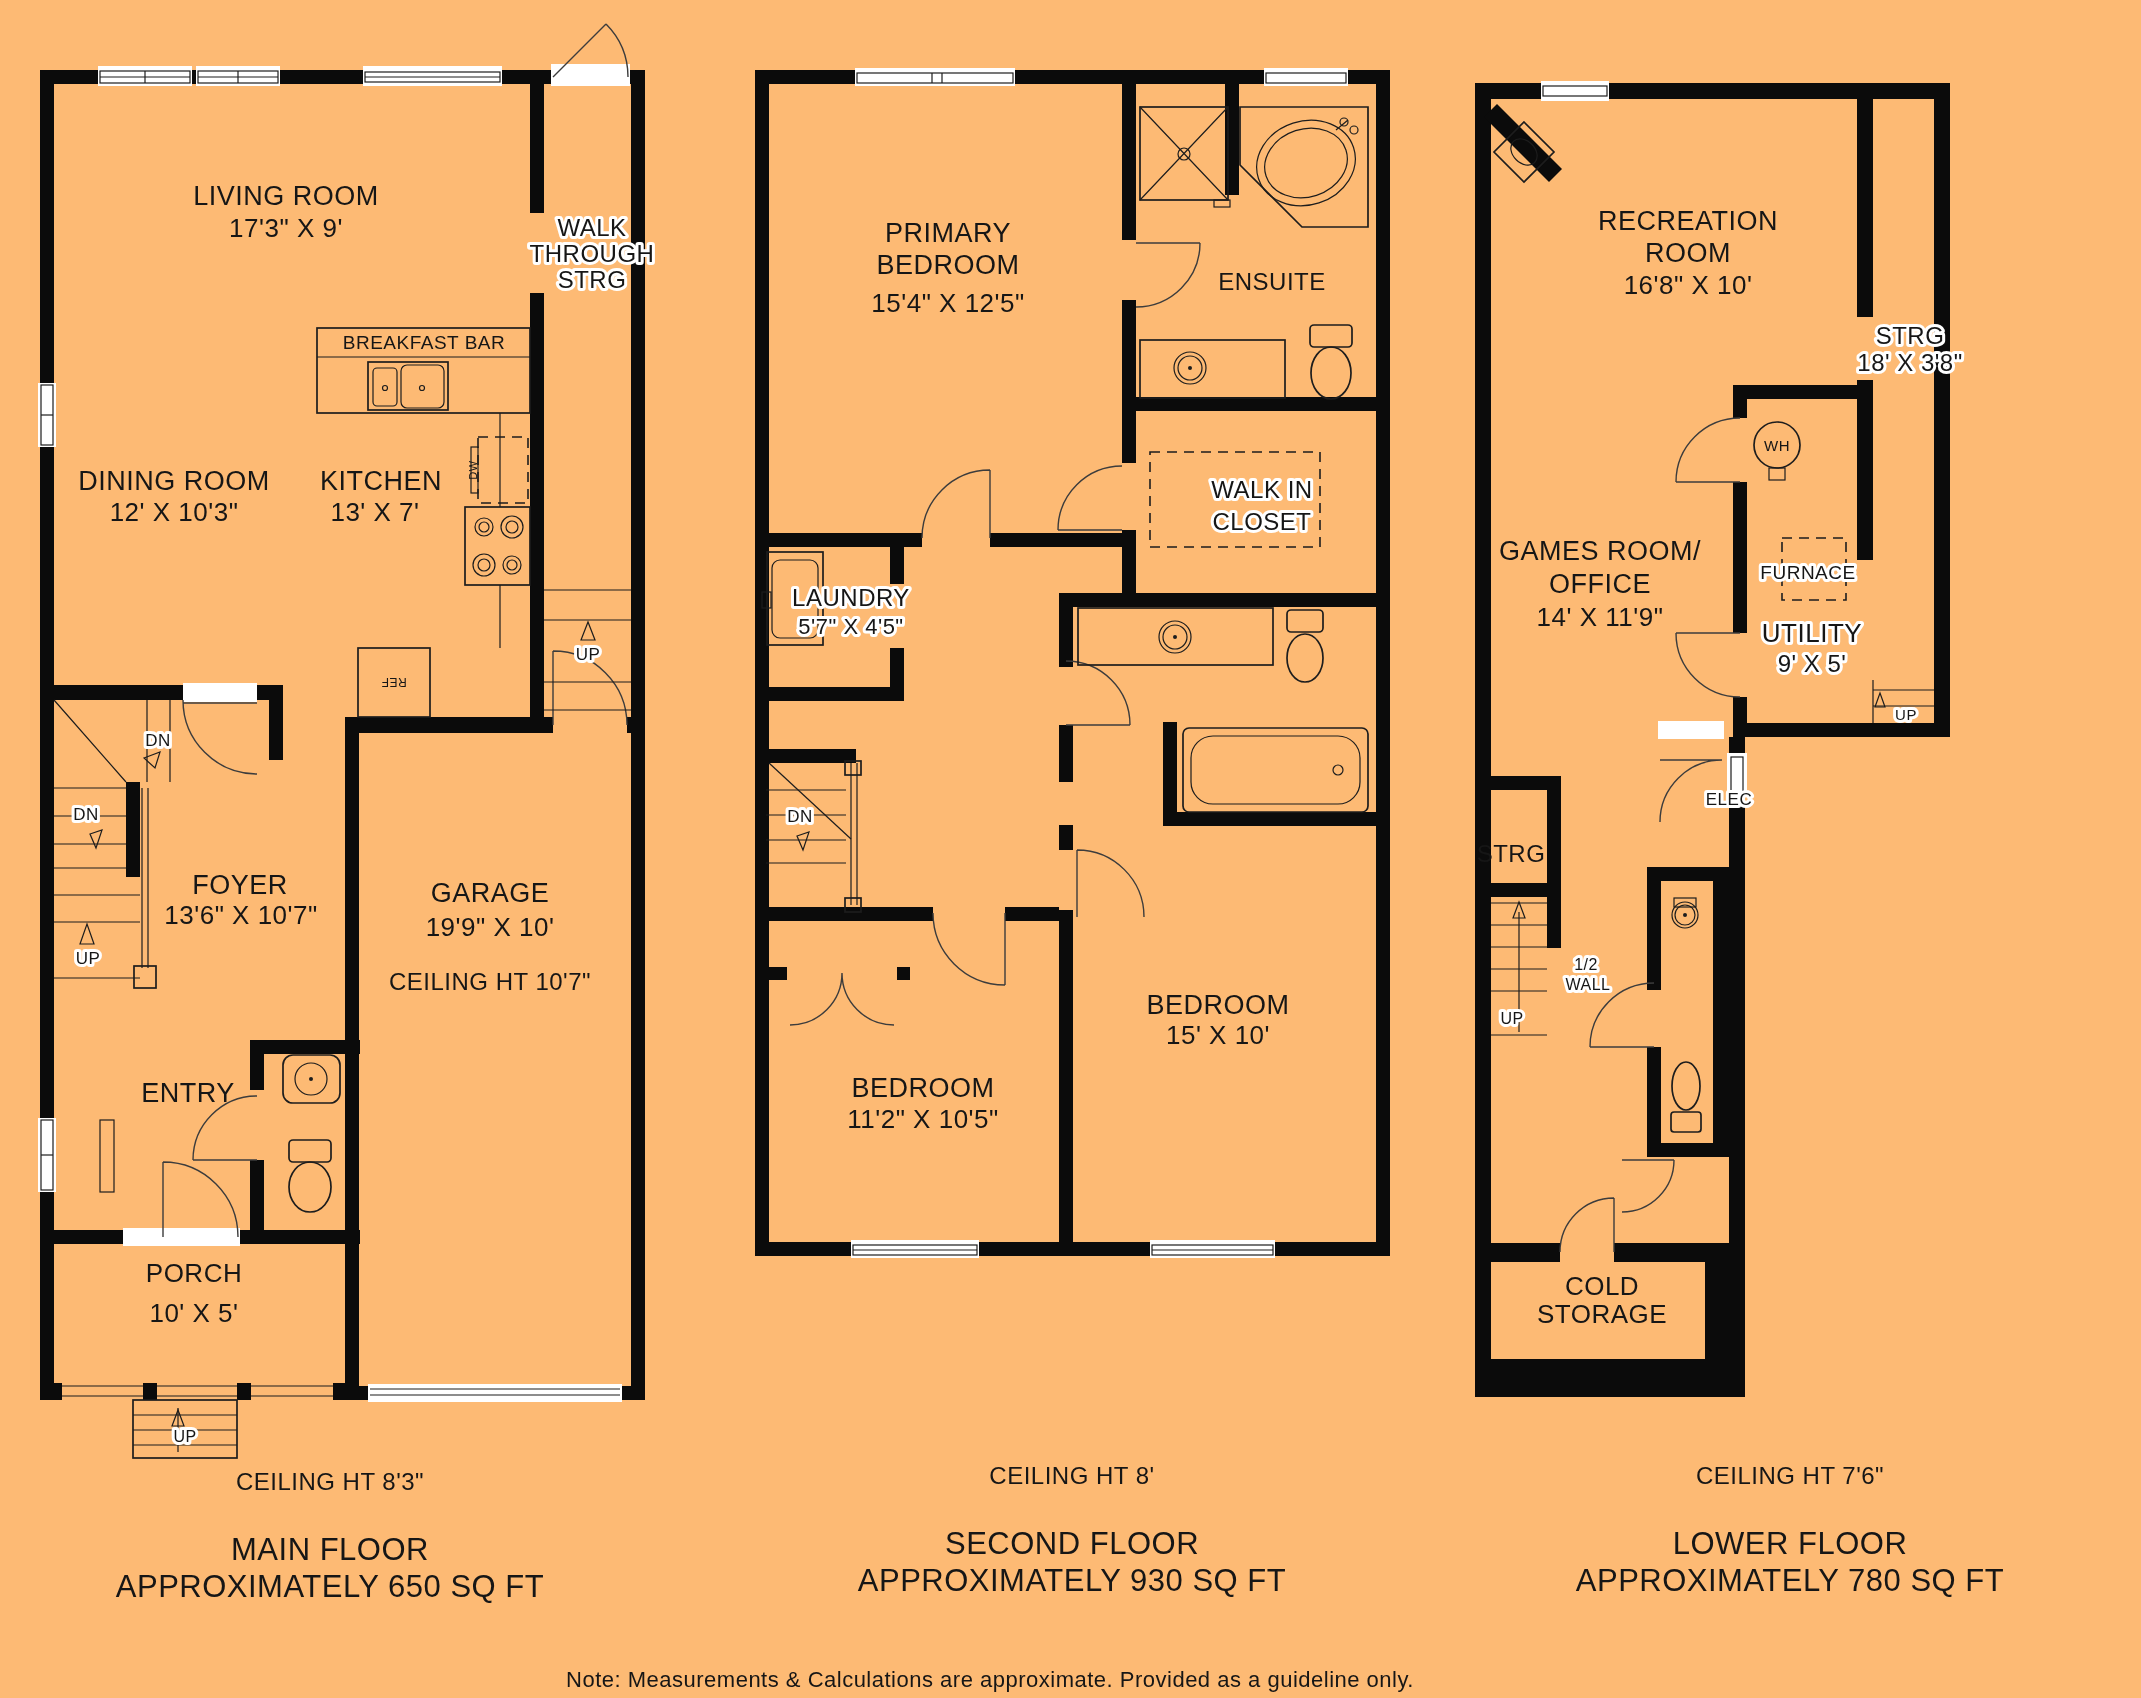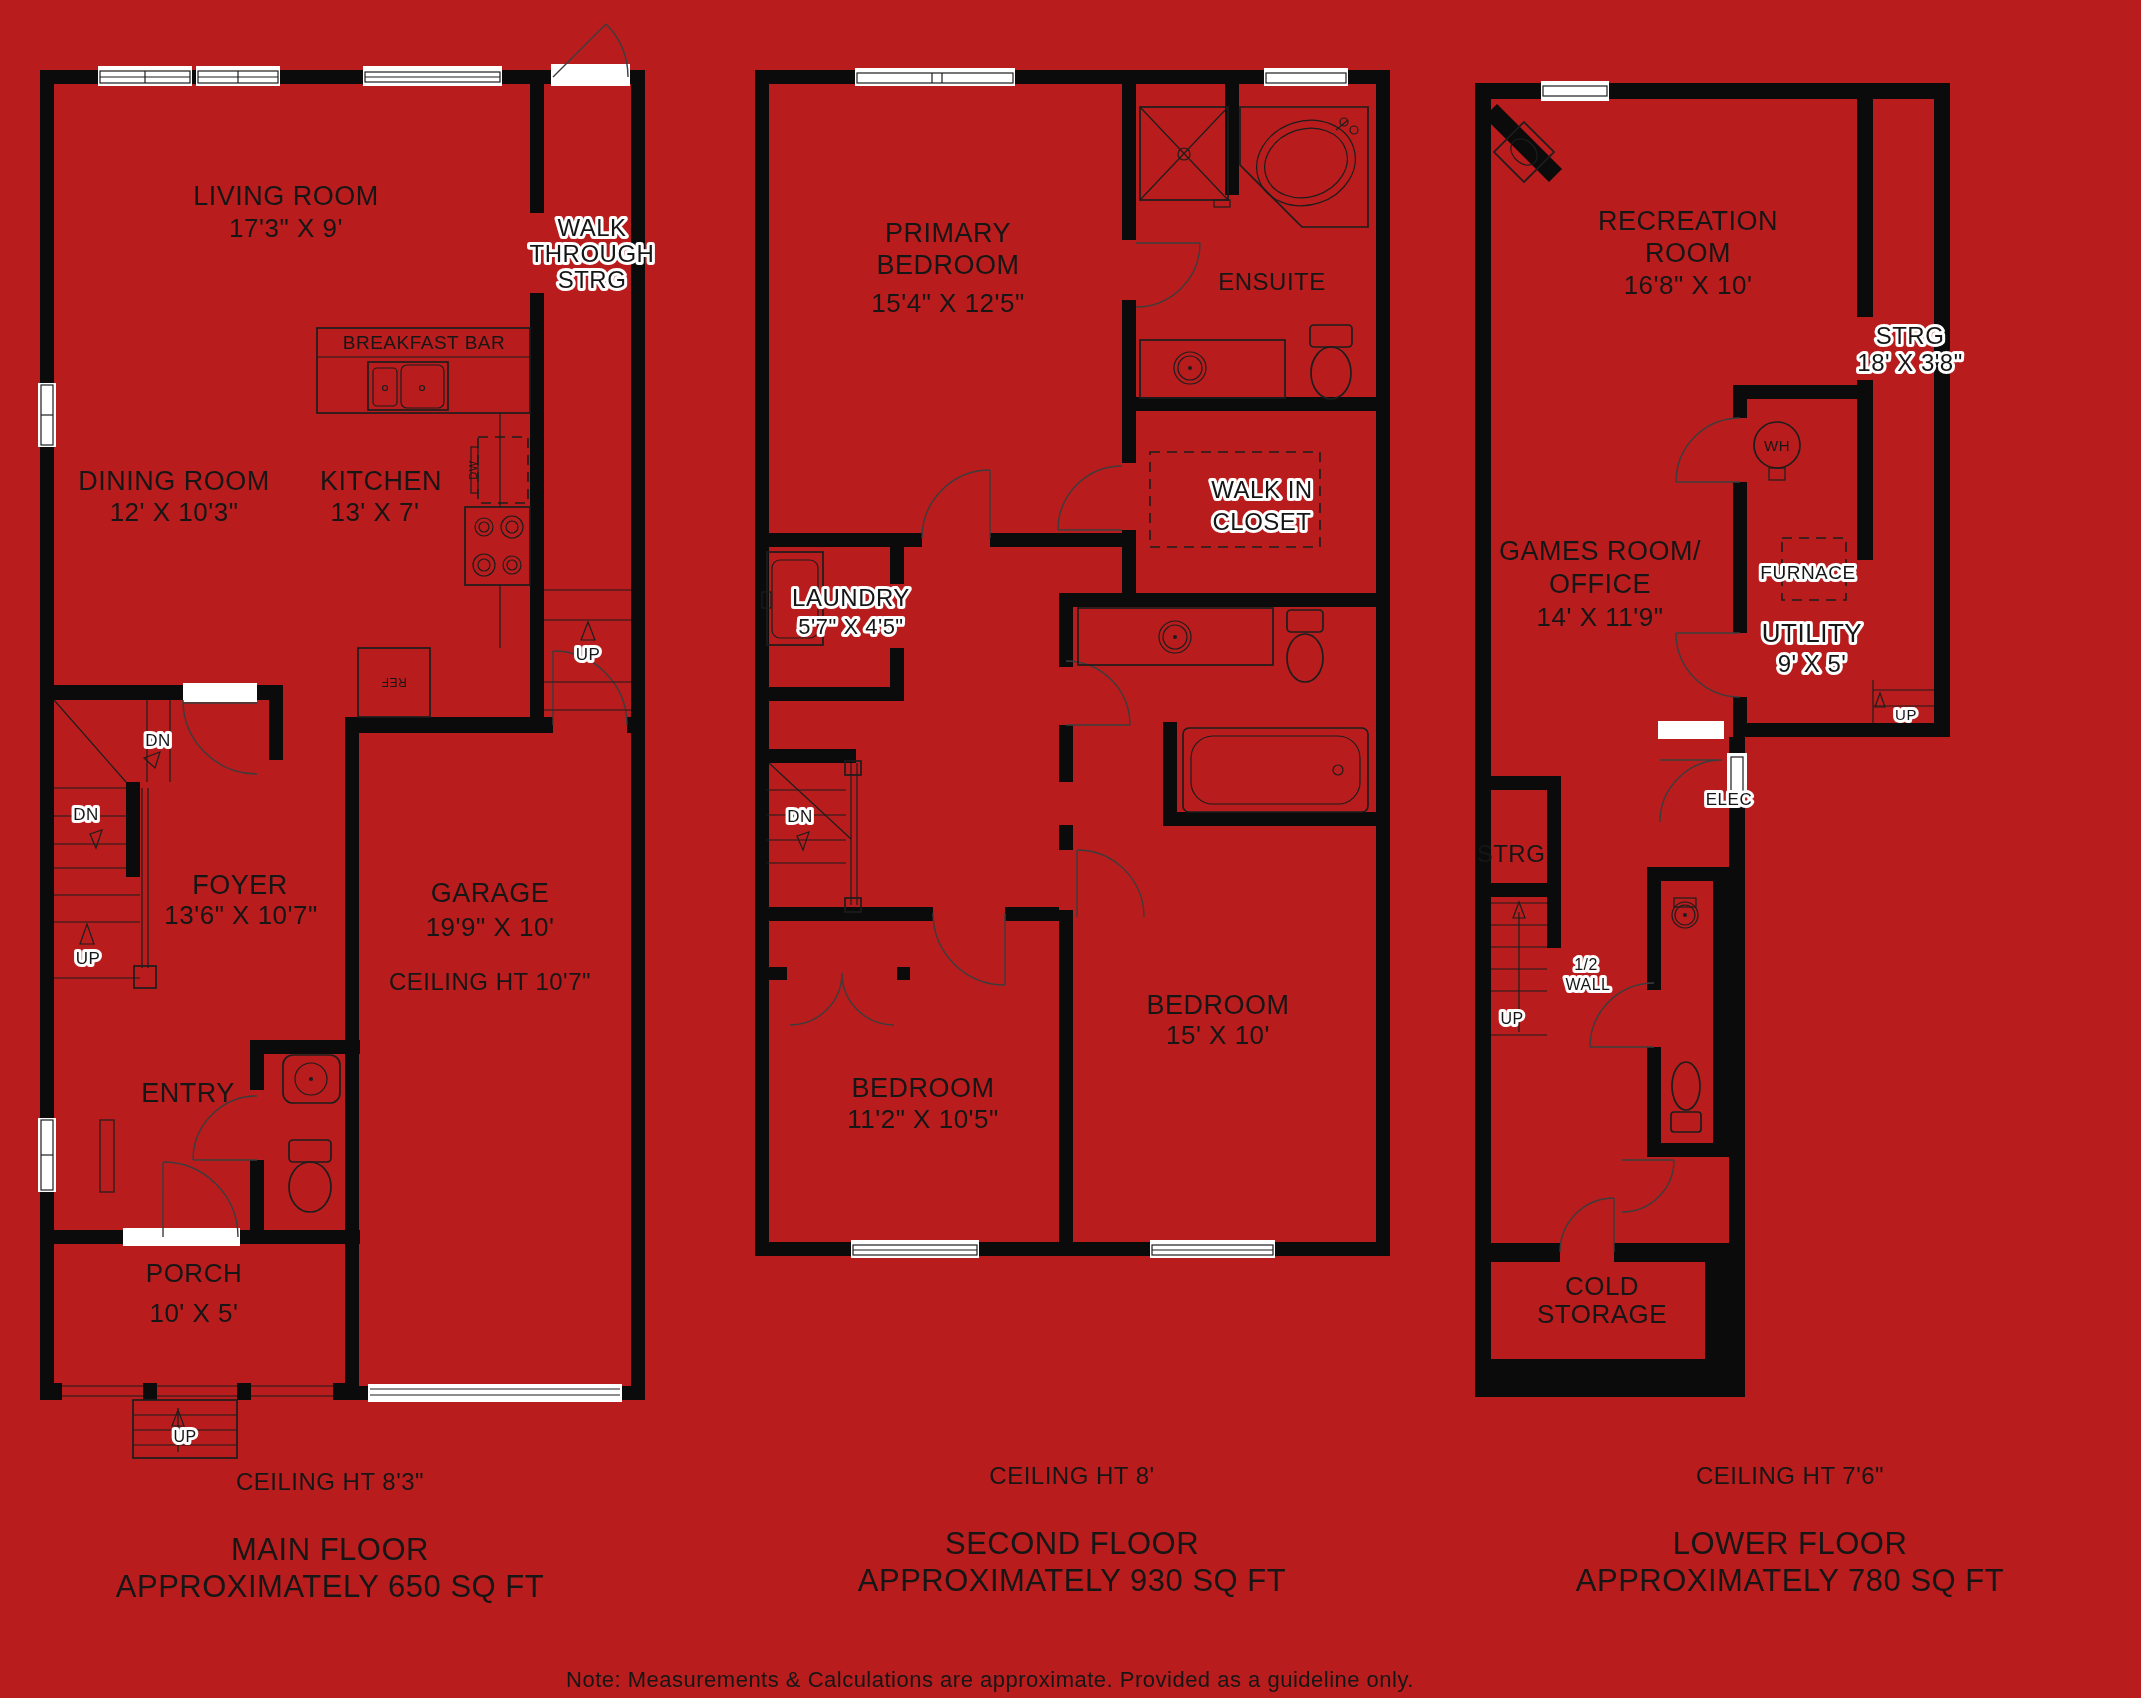--- a/index.html
+++ b/index.html
@@ -1,16 +1,16 @@
 <!DOCTYPE html>
 <html><head>
 <meta charset="utf-8">
 <style>
   html,body{margin:0;padding:0;background:#fff;}
-  .page{position:relative;width:2141px;height:1698px;background:#b91c1c;overflow:hidden;}
+  .page{position:relative;width:2141px;height:1698px;background:#fdba74;overflow:hidden;}
   svg text{font-family:"Liberation Sans",sans-serif;fill:#161616;letter-spacing:.5px;}
   svg .ws{paint-order:stroke;stroke:#ffffff;stroke-width:6px;stroke-linejoin:round;}
   .wall{fill:#0b0b0b;}
   .thin{fill:none;stroke:#1d1d1d;stroke-width:1.7;}
   .thin2{fill:none;stroke:#1d1d1d;stroke-width:1.2;}
   .arc{fill:none;stroke:#3c3c3c;stroke-width:1.4;}
   .dash{fill:none;stroke:#1d1d1d;stroke-width:1.6;stroke-dasharray:10 7;}
   .whitebox{fill:#ffffff;}
 </style>
 </head>

